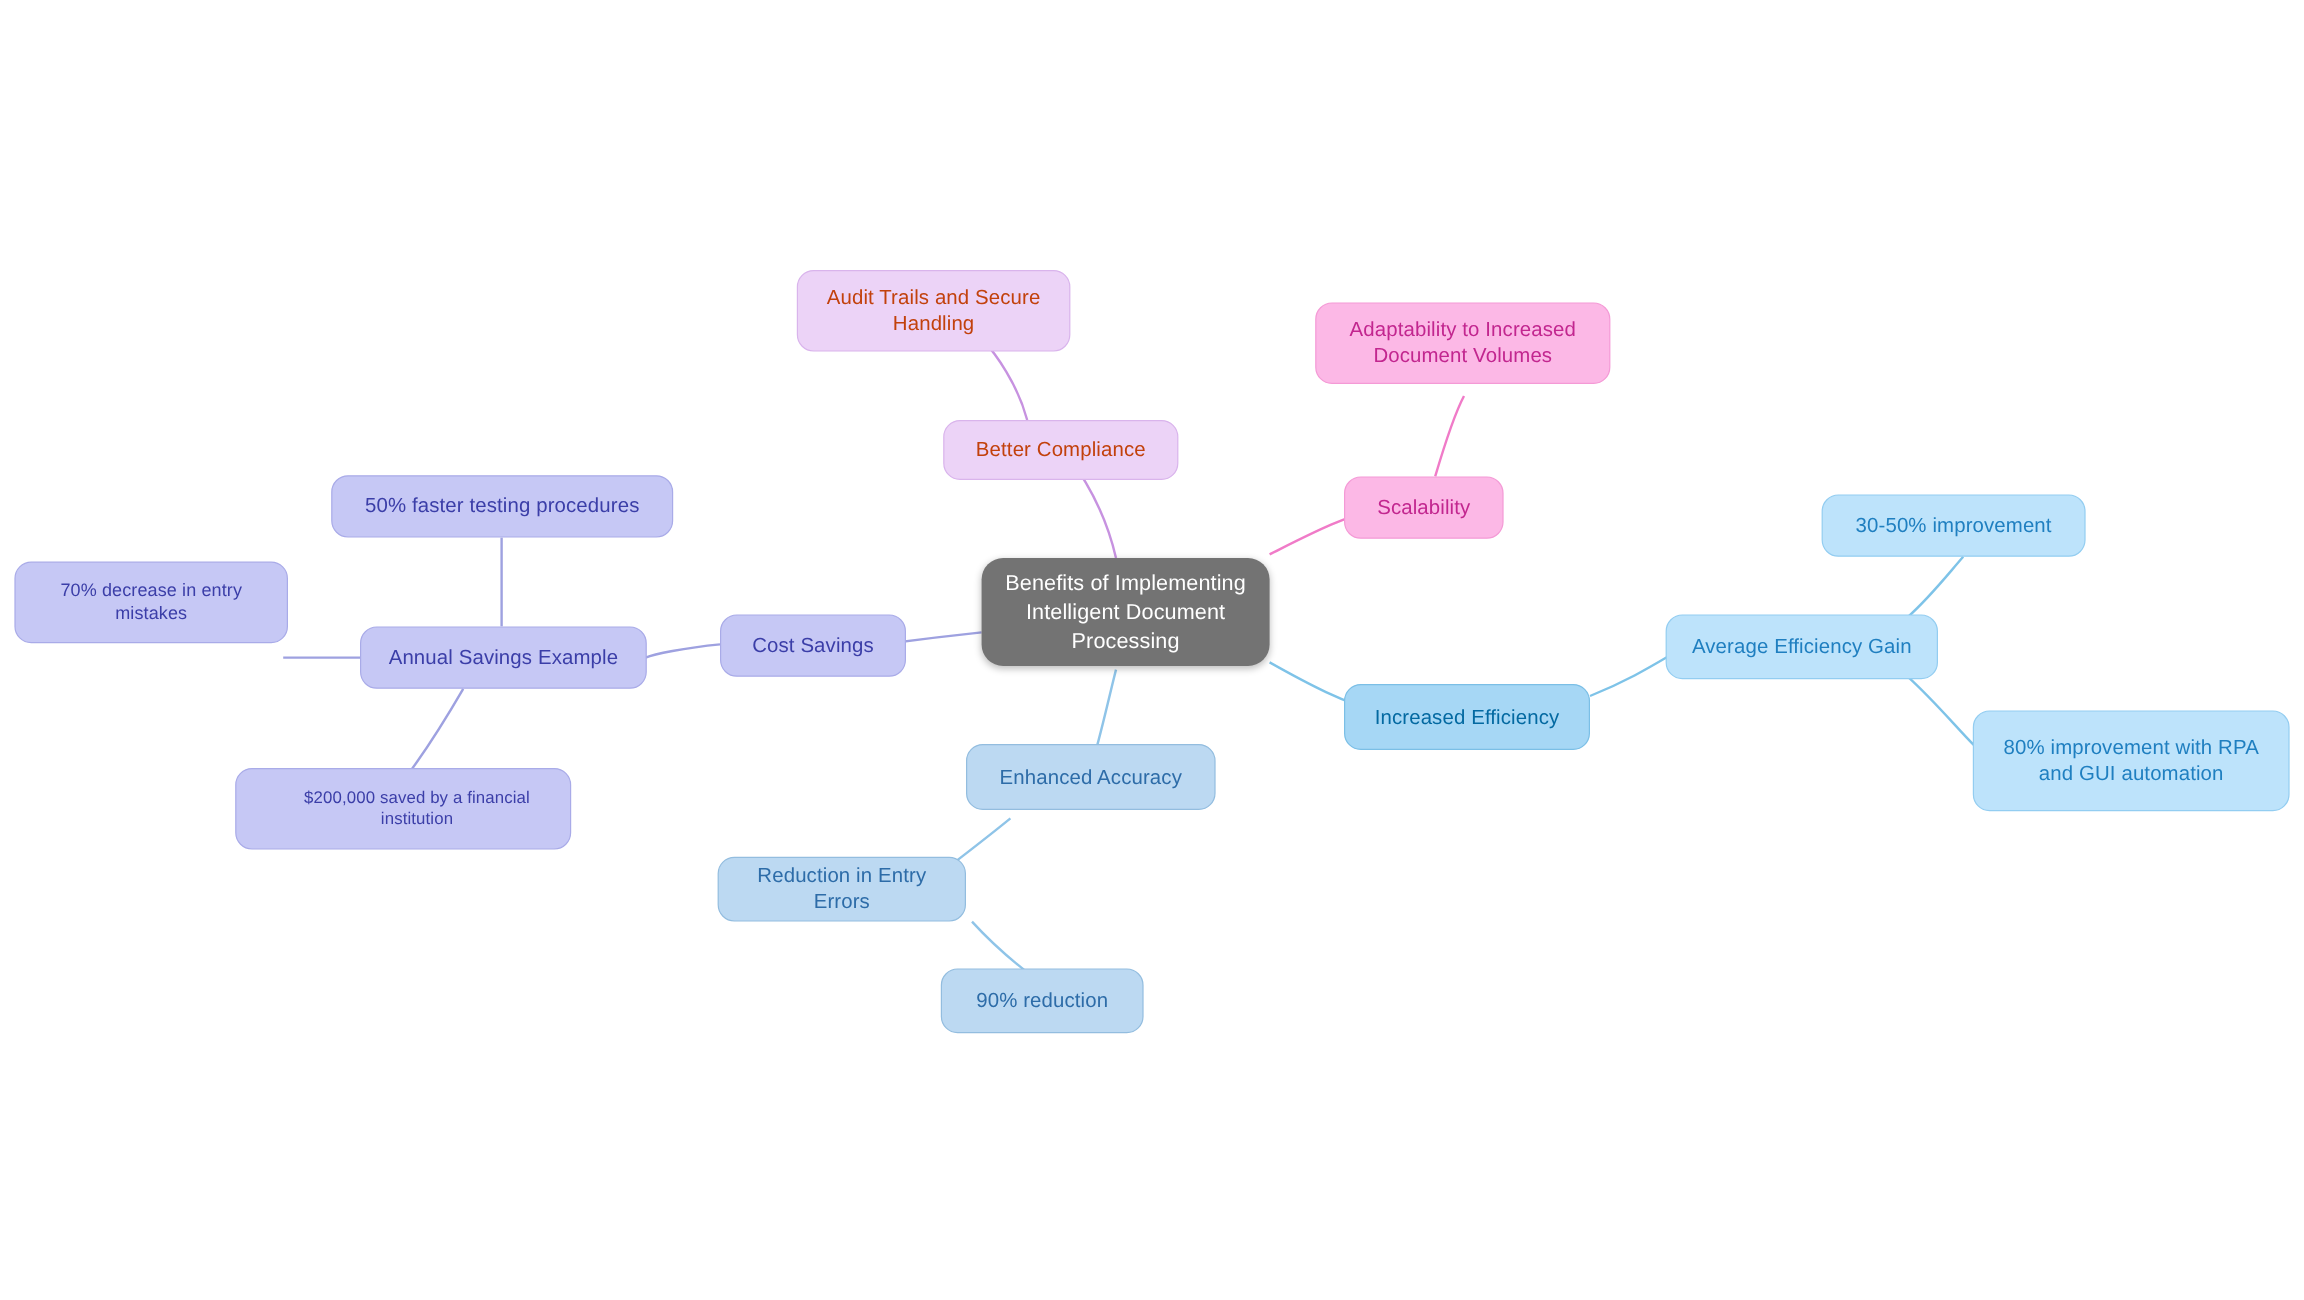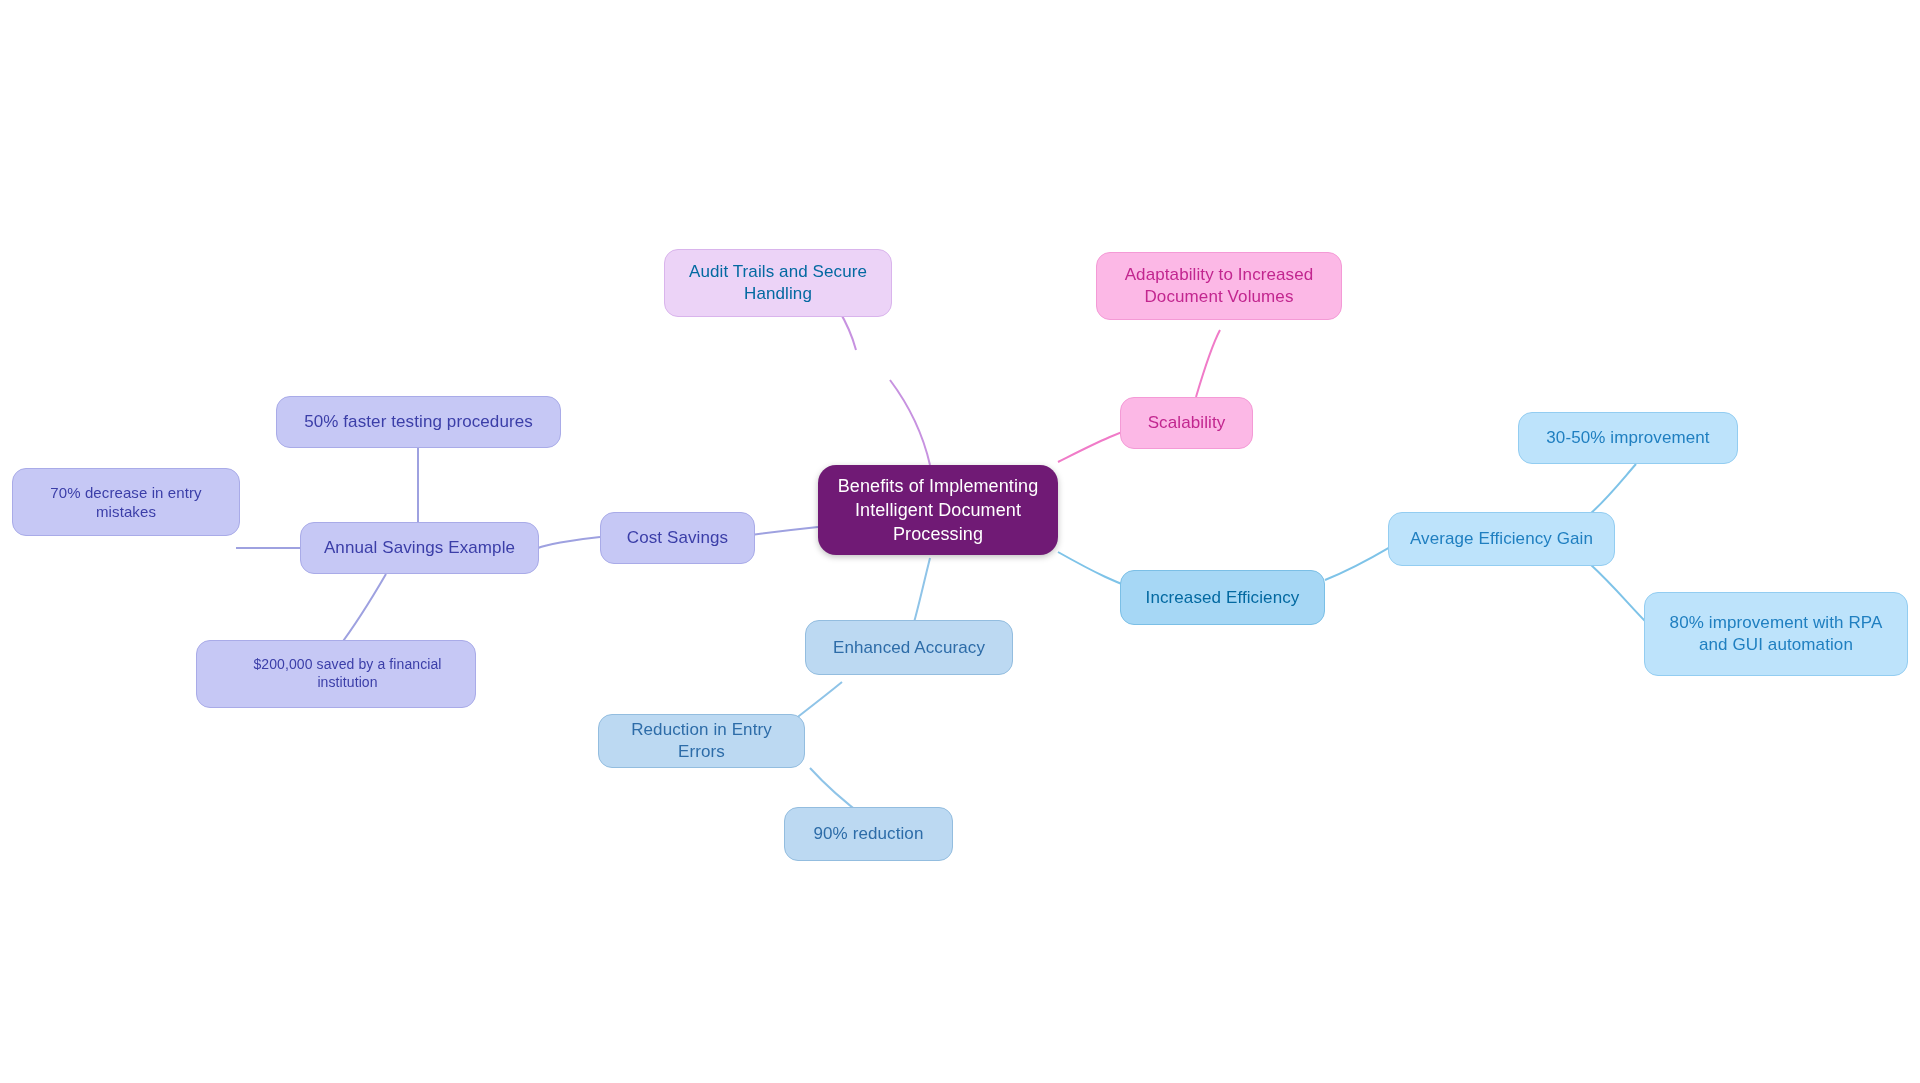--- a/index.html
+++ b/index.html
@@ -40,29 +40,28 @@
     line-height: 1.28;
     padding: 4px 10px;
     white-space: pre-line;
     letter-spacing: 0.1px;
   }
   .node-root {
     border-radius: 18px;
     border: none;
     font-size: 18px;
     color: #ffffff;
-    background: #701a75;
+    background: #737373;
     box-shadow: 0 2px 6px rgba(0,0,0,0.25);
     line-height: 1.34;
   }
   .node-lavender {
     background: #ecd3f7;
     border-color: #d9b4ec;
-    color: #0369a1;
-    margin-top: 24px;
+    color: #c2410c;
   }
   .node-pink {
     background: #fcb8e6;
     border-color: #f49ad6;
     color: #c2268f;
   }
   .node-skyblue {
     background: #bde3fb;
     border-color: #93cdf1;
     color: #1f7fc0;
@@ -123,20 +122,21 @@
     <path d="M 386 574 C 368 605 350 632 338 648" fill="none" stroke="#9ea1e0" stroke-width="2"></path>
   </svg>
 
   <div class="node node-root" style="left:818px; top:465px; width:240px; height:90px; font-size:18px;">Benefits of Implementing
 Intelligent Document
 Processing</div>
 
   <div class="node node-lavender" style="left:664px; top:225px; width:228px; height:68px; font-size:17px;">Audit Trails and Secure
 Handling</div>
 
+  <div class="node node-lavender" style="left:786px; top:350px; width:196px; height:50px; font-size:17px;">Better Compliance</div>
 
   <div class="node node-pink" style="left:1096px; top:252px; width:246px; height:68px; font-size:17px;">Adaptability to Increased
 Document Volumes</div>
 
   <div class="node node-pink" style="left:1120px; top:397px; width:133px; height:52px; font-size:17px;">Scalability</div>
 
   <div class="node node-skyblue" style="left:1518px; top:412px; width:220px; height:52px; font-size:17px;">30-50% improvement</div>
 
   <div class="node node-skyblue" style="left:1388px; top:512px; width:227px; height:54px; font-size:17px;">Average Efficiency Gain</div>
 

